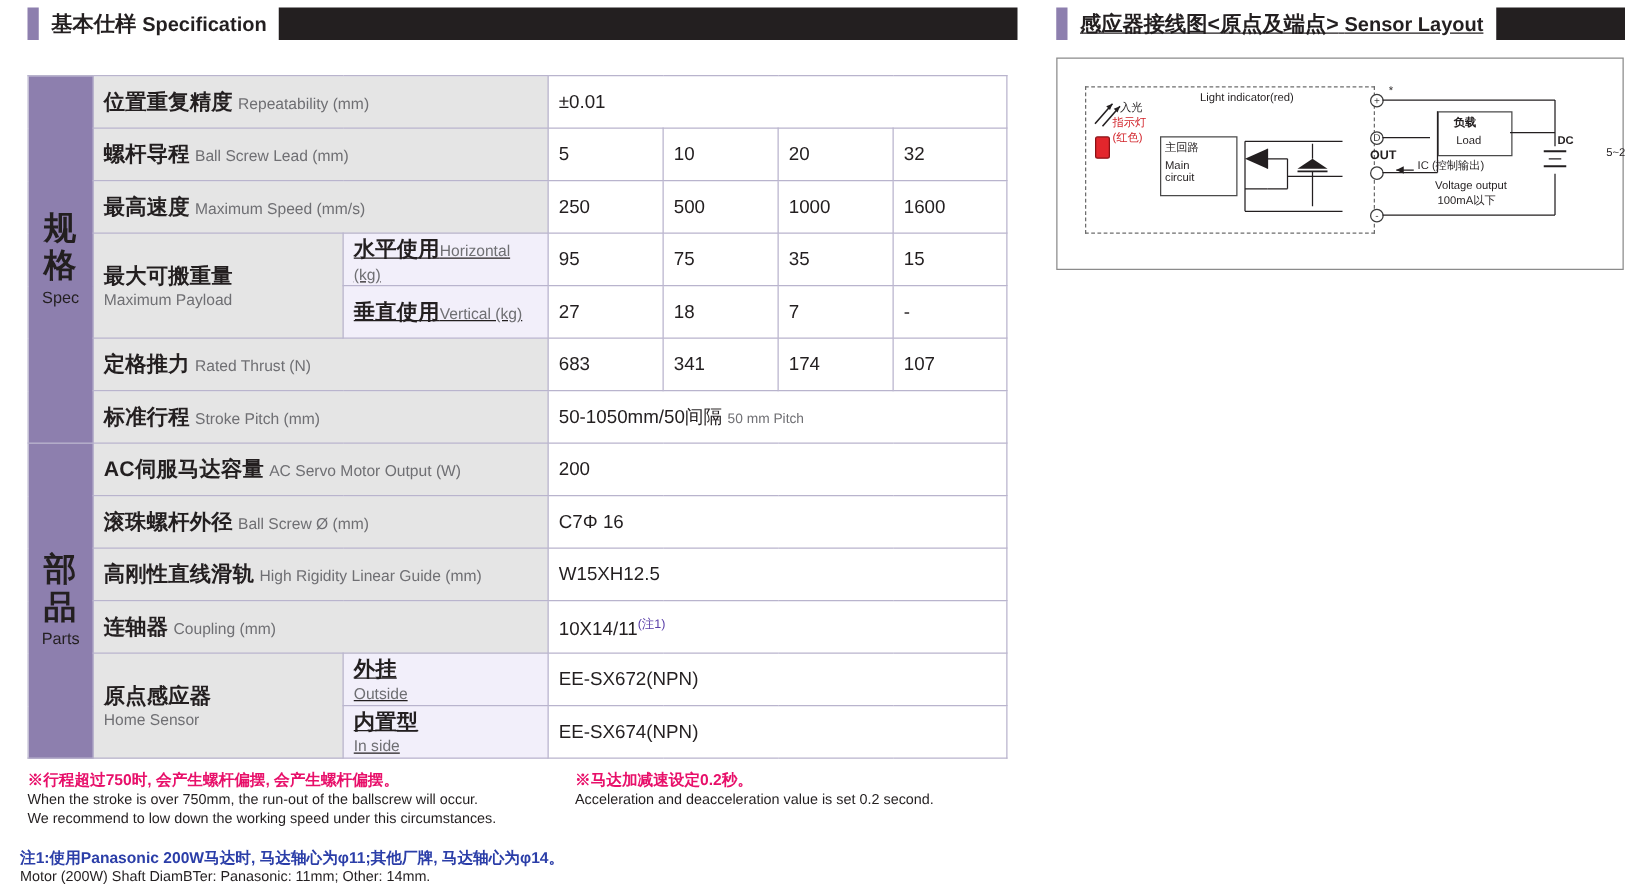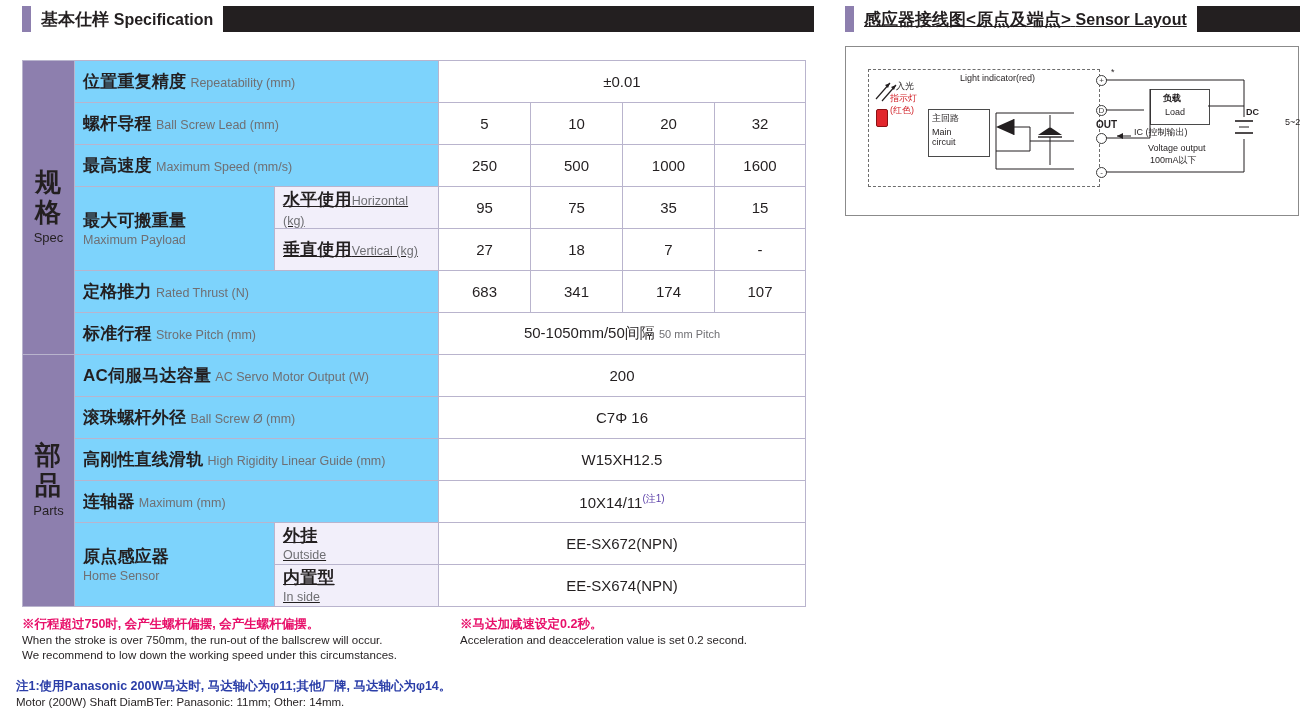--- a/index.html
+++ b/index.html
@@ -78,21 +78,21 @@
     line-height: 1.12;
     letter-spacing: 1px;
   }
   .sidecell .en {
     display: block;
     font-size: 13px;
     line-height: 1.3;
     margin-top: 3px;
   }
   .lbl {
-    background: #7dd3fc;
+    background: #e5e5e5;
     width: 364px;
   }
   .lbl.narrow { width: 200px; }
   .sub {
     background: #f2effa;
     width: 164px;
     text-decoration: underline;
   }
   .lbl .cn, .sub .cn {
     font-size: 17px;
@@ -104,21 +104,21 @@
     font-size: 12.5px;
     color: #6f6f73;
     font-weight: normal;
   }
   .lbl .en.block, .sub .en.block {
     display: block;
     line-height: 1.15;
     margin-top: 1px;
   }
   .val {
-    text-align: center;
+    text-align: left;
     font-size: 18px;
     background: #ffffff;
   }
   .val .note {
     font-size: 11px;
     color: #6f6f73;
   }
   .val .supnote {
     font-size: 10px;
     color: #5a3ea8;
@@ -343,21 +343,21 @@
       <td class="lbl" colspan="2">
         <span class="cn">高刚性直线滑轨</span>
         <span class="en">High Rigidity Linear Guide (mm)</span>
       </td>
       <td class="val" colspan="4">W15XH12.5</td>
     </tr>
 
     <tr>
       <td class="lbl" colspan="2">
         <span class="cn">连轴器</span>
-        <span class="en">Maximum (mm)</span>
+        <span class="en">Coupling (mm)</span>
       </td>
       <td class="val" colspan="4">
         <span>10X14/11</span><span class="supnote">(注1)</span>
       </td>
     </tr>
 
     <tr>
       <td class="lbl narrow" rowspan="2">
         <span class="cn">原点感应器</span>
         <span class="en block">Home Sensor</span>

